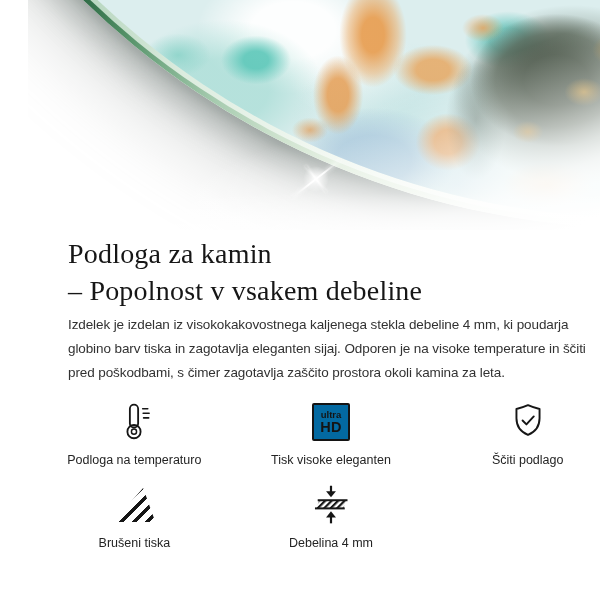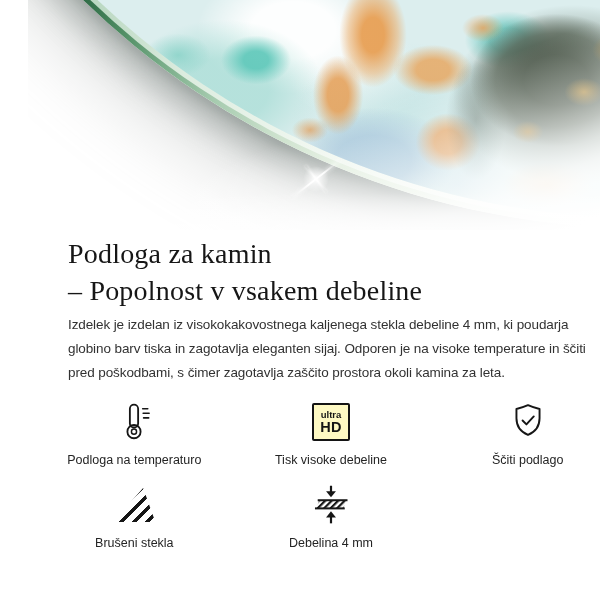--- a/index.html
+++ b/index.html
@@ -70,21 +70,21 @@
      font-size:28px;line-height:37px;color:#161616;letter-spacing:.2px;}
   .h-line{display:block;}
   .desc{margin:4px 0 0;font-size:13.5px;line-height:24px;color:#323232;letter-spacing:-.1px;max-width:524px;}
 
   
   .features{display:grid;grid-template-columns:repeat(3,1fr);row-gap:14px;margin-top:14px;padding-left:8px;padding-right:2px;}
   .feature{display:flex;flex-direction:column;align-items:center;}
   .icon-slot{height:46px;display:flex;align-items:center;justify-content:center;}
   .f-label{margin-top:8px;font-size:12.5px;line-height:15px;color:#242424;}
   .icon-stroke{stroke:#161616;fill:none;stroke-linecap:round;stroke-linejoin:round;}
-  .uhd-box{width:34px;height:34px;border:2.5px solid #141414;border-radius:2px;background:#fef9c3;
+  .uhd-box{width:34px;height:34px;border:2.5px solid #141414;border-radius:2px;background:#0369a1;
     display:flex;flex-direction:column;align-items:center;justify-content:center;
     font-family:"Liberation Sans","DejaVu Sans",sans-serif;color:#141414;}
   .uhd-top{font-size:9.5px;line-height:10px;font-weight:600;}
   .uhd-bottom{font-size:14.5px;line-height:14px;font-weight:700;letter-spacing:.2px;}
   .hatch-tri{width:42px;height:34px;clip-path:polygon(0% 100%,71% 0%,100% 100%);
     background:repeating-linear-gradient(135deg,#161616 0 3.8px,transparent 3.8px 9.2px);}
 </style>
 </head>
 <body>
 
@@ -125,39 +125,39 @@
       <div class="f-label">Podloga na temperaturo</div>
     </div>
 
     <div class="feature">
       <div class="icon-slot">
         <div class="uhd-box">
           <span class="uhd-top">ultra</span>
           <span class="uhd-bottom">HD</span>
         </div>
       </div>
-      <div class="f-label">Tisk visoke debeline</div>
+      <div class="f-label">Tisk visoke eleganten</div>
     </div>
 
     <div class="feature">
       <div class="icon-slot">
         <svg width="42" height="42" viewBox="0 0 48 48">
           <path class="icon-stroke" stroke-width="2.2" d="M24 4.8 C28.3 6.7 32.9 8.2 37.2 9.1 V19.8 C37.2 28.8 31.8 35.6 24 38.8 C16.2 35.6 10.8 28.8 10.8 19.8 V9.1 C15.1 8.2 19.7 6.7 24 4.8 Z"></path>
           <path class="icon-stroke" stroke-width="2.2" d="M17.8 22.3 L22.2 26.7 L30.6 17.6"></path>
         </svg>
       </div>
       <div class="f-label">Ščiti podlago</div>
     </div>
 
 
     <div class="feature">
       <div class="icon-slot">
         <div class="hatch-tri"></div>
       </div>
-      <div class="f-label">Brušeni stekla</div>
+      <div class="f-label">Brušeni tiska</div>
     </div>
 
     <div class="feature">
       <div class="icon-slot">
         <svg width="44" height="44" viewBox="0 0 48 48">
           <defs>
             <pattern id="hx" width="5" height="5" patternUnits="userSpaceOnUse" patternTransform="rotate(45 0 0)">
               <rect x="0" y="0" width="2.4" height="5" fill="#161616"></rect>
             </pattern>
           </defs>

